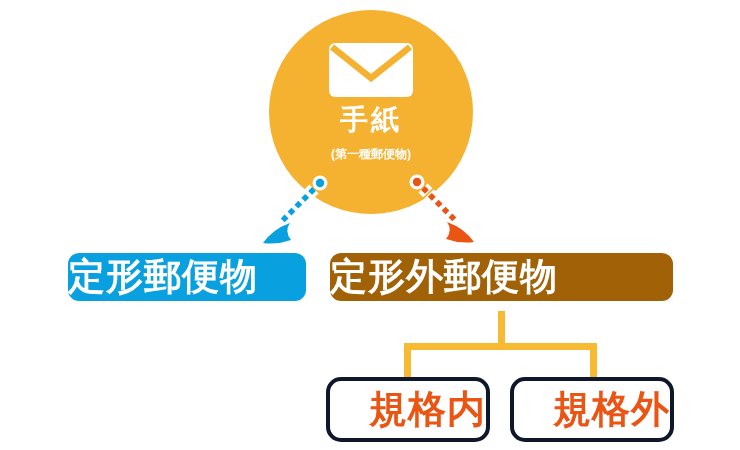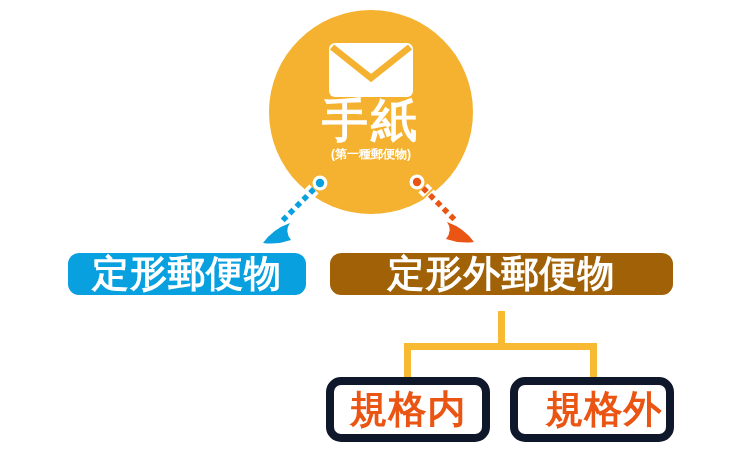--- a/index.html
+++ b/index.html
@@ -7,43 +7,43 @@
     position:relative;width:740px;height:450px;background:#ffffff;overflow:hidden;
     font-family:"Liberation Sans","DejaVu Sans",sans-serif;font-weight:bold;
   }
   
   .circle{
     position:absolute;left:269px;top:10px;width:204px;height:204px;border-radius:50%;
     background:#F5B230;display:flex;flex-direction:column;align-items:center;
     box-sizing:border-box;padding-top:33px;
   }
   .envelope{display:block;}
-  .circle-title{color:#fff;font-size:46px;line-height:40px;letter-spacing:3px;margin-top:3px;}
+  .circle-title{color:#fff;font-size:28px;line-height:40px;letter-spacing:3px;margin-top:3px;}
   .circle-subtitle{color:#fff;font-size:12px;line-height:25px;letter-spacing:0px;margin-top:2px;}
   
   .arrows-layer{position:absolute;left:0;top:0;pointer-events:none;}
   
   .l1box{
-    position:absolute;top:253px;height:42px;border-radius:11px;
-    display:flex;align-items:center;justify-content:center;
+    position:absolute;top:253px;height:48px;border-radius:11px;
+    display:flex;align-items:center;justify-content:flex-start;
     color:#fff;font-size:37px;letter-spacing:1px;
   }
   .l1box.blue{left:68px;width:238px;background:#09A0E0;}
   .l1box.orange{left:330px;width:343px;background:#a16207;}
   
   .connector{position:absolute;background:#F8B933;}
   .c-stem{left:498px;top:311px;width:7px;height:36px;}
   .c-bar{left:404px;top:343px;width:193px;height:7px;}
   .c-drop-left{left:404px;top:343px;width:7px;height:36px;}
   .c-drop-right{left:590px;top:343px;width:7px;height:36px;}
   
   .l2box{
     position:absolute;top:377px;width:164px;height:65px;background:#fff;
-    border:8px solid #0f172a;border-radius:15px;box-sizing:border-box;
-    display:flex;align-items:center;justify-content:center;
+    border:4px solid #0f172a;border-radius:15px;box-sizing:border-box;
+    display:flex;align-items:center;justify-content:flex-end;
     color:#EA5514;font-size:38px;letter-spacing:1px;
   }
   .l2box.left{left:326px;}
   .l2box.right{left:510px;padding-left:24px;}
 </style>
 </head>
 <body>
 
 <div class="canvas">
 

